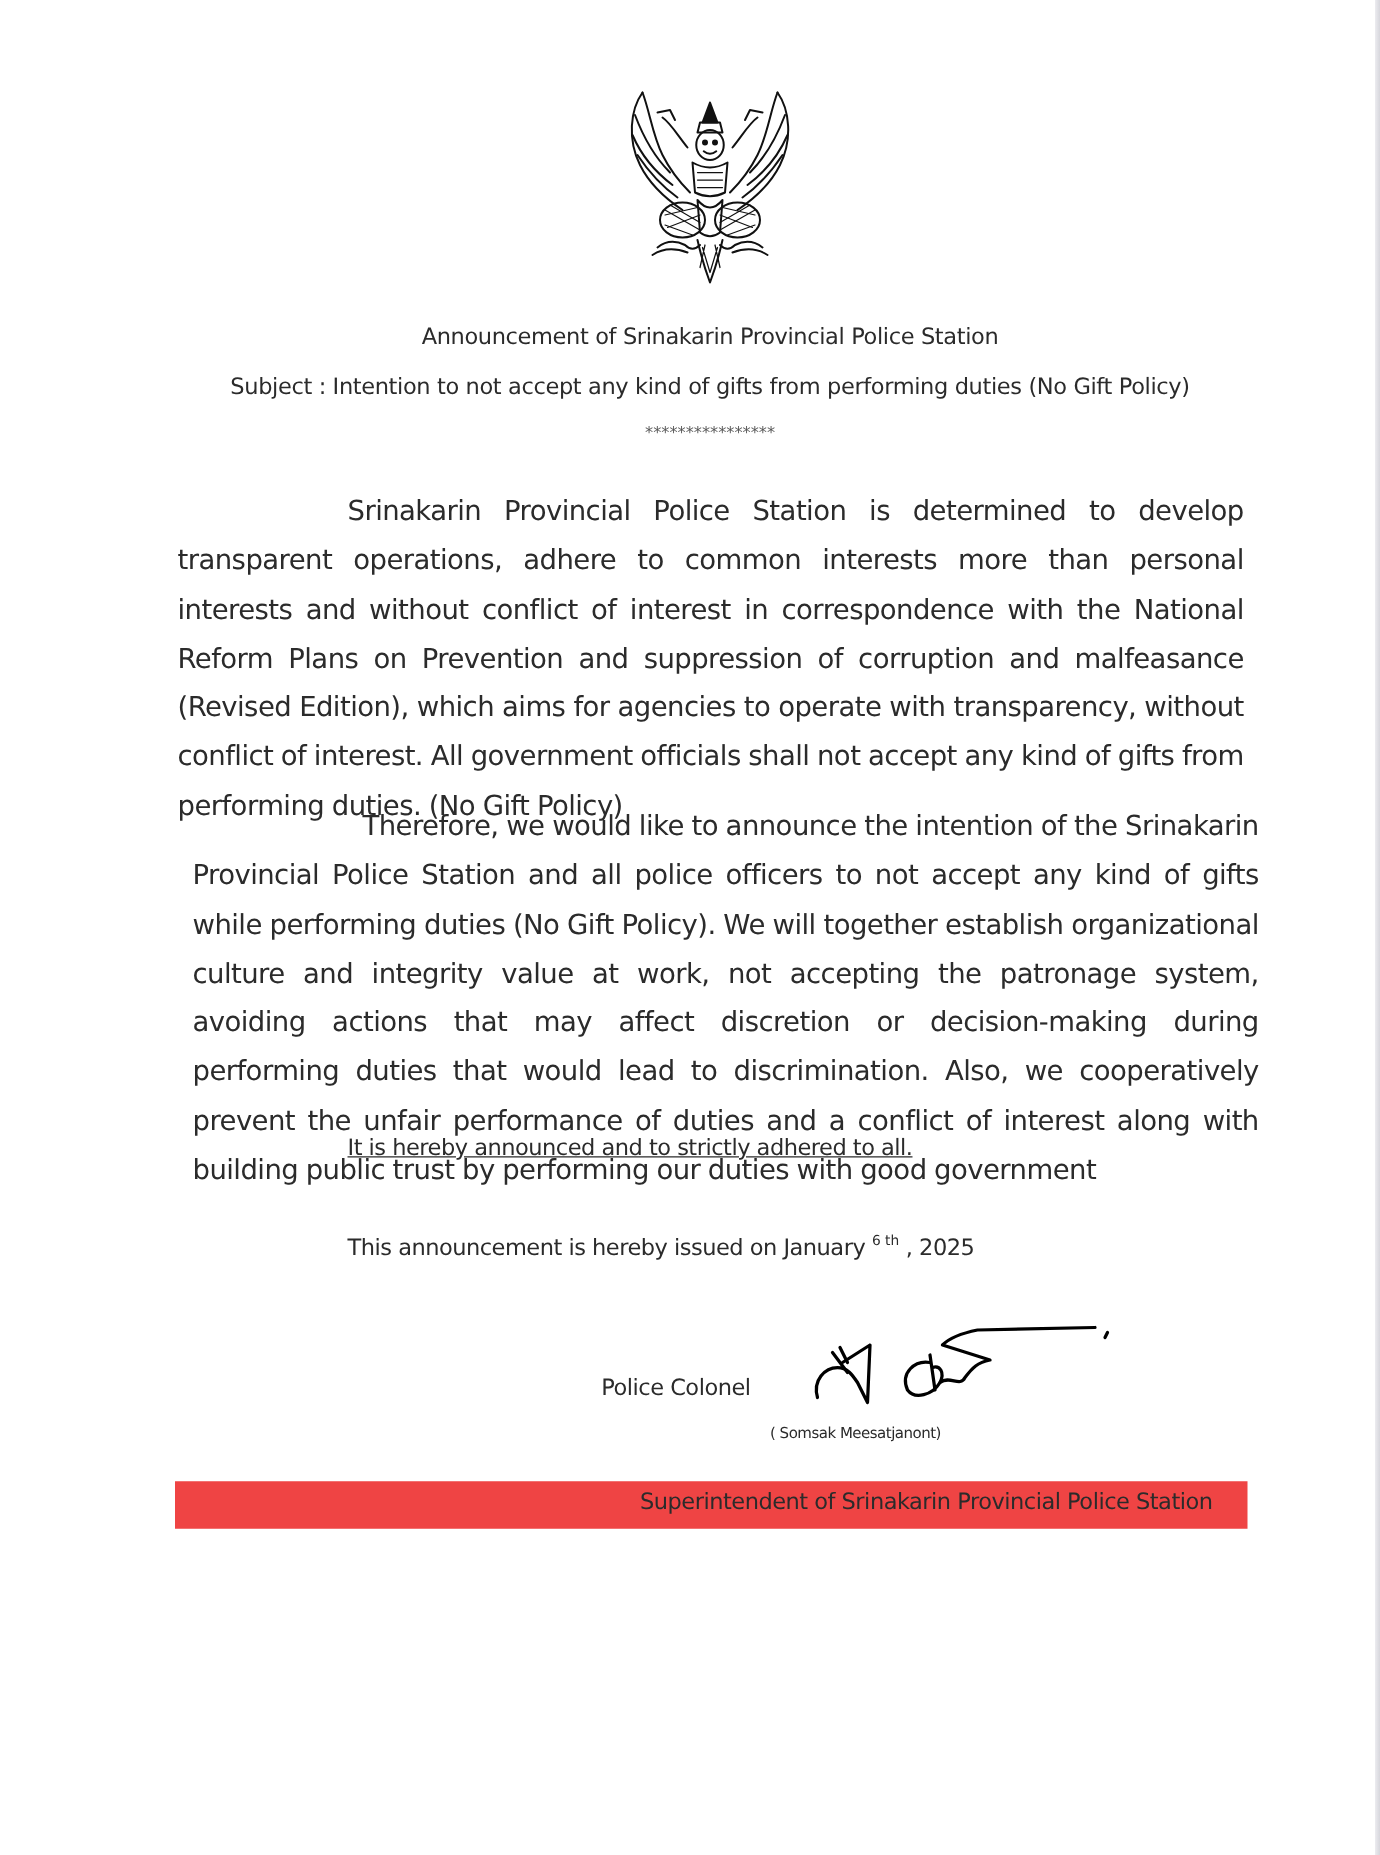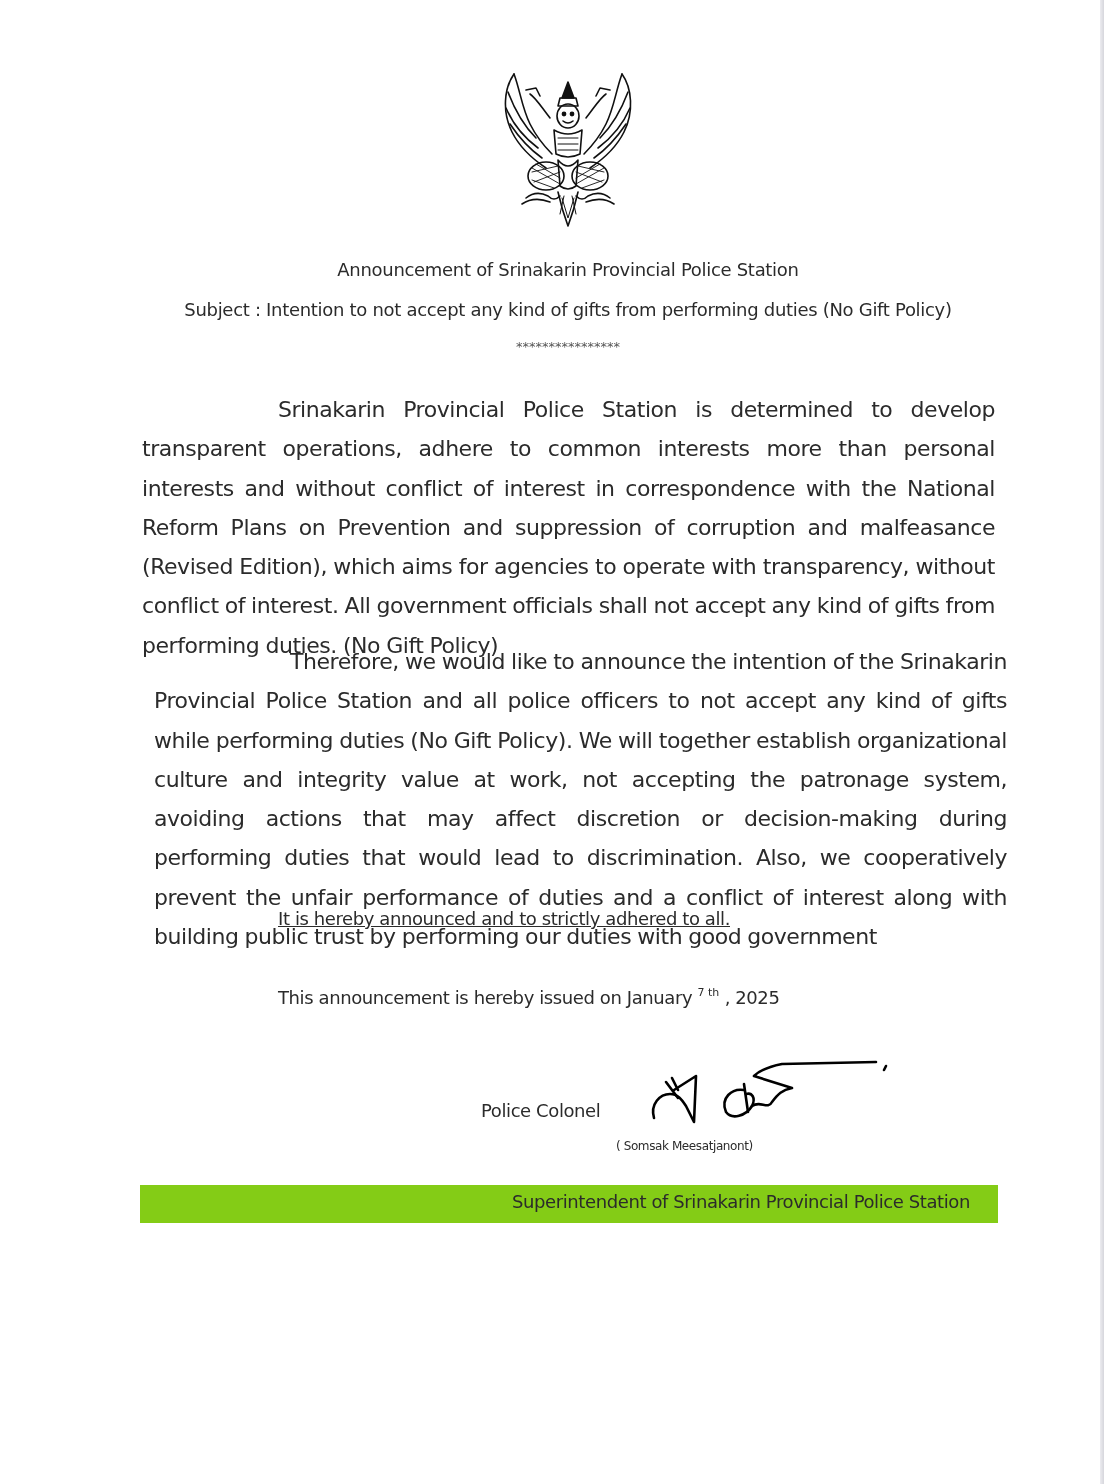--- a/index.html
+++ b/index.html
@@ -109,21 +109,21 @@
       font-size: 12px;
       letter-spacing: -0.4px;
       white-space: nowrap;
     }
     .position-band {
       position: absolute;
       left: 140px;
       top: 1185px;
       width: 858px;
       height: 38px;
-      background: #84cc16;
+      background: #ef4444;
     }
     .position {
       position: absolute;
       right: 28px;
       top: 6px;
       font-size: 18px;
       letter-spacing: -0.4px;
       white-space: nowrap;
     }
   </style>
@@ -182,21 +182,21 @@
 <div class="centered subject">Subject : Intention to not accept any kind of gifts from performing duties (No Gift Policy)</div>
 <div class="centered stars">****************</div>
 
 <div class="body-text para1 indent">Srinakarin Provincial Police Station is determined to develop transparent operations, adhere to common interests more than personal interests and without conflict of interest in correspondence with the National Reform Plans on Prevention and suppression of corruption and malfeasance (Revised Edition), which aims for agencies to operate with transparency, without conflict of interest. All government officials shall not accept any kind of gifts from performing duties. (No Gift Policy)</div>
 <div class="body-text para2 indent">Therefore, we would like to announce the intention of the Srinakarin Provincial Police Station and all police officers to not accept any kind of gifts while performing duties (No Gift Policy). We will together establish organizational culture and integrity value at work, not accepting the patronage system, avoiding actions that may affect discretion or decision-making during performing duties that would lead to discrimination. Also, we cooperatively prevent the unfair performance of duties and a conflict of interest along with building public trust by performing our duties with good government</div>
 
 <div class="closing">It is hereby announced and to strictly adhered to all.</div>
 
 <div class="issued">
   <span>This announcement is hereby issued on January</span>
-  <sup>7 th</sup>
+  <sup>6 th</sup>
   <span>, 2025</span>
 </div>
 
 <div class="rank">Police Colonel</div>
 
 <svg class="signature" viewBox="0 0 250 72" fill="none" stroke="#000" stroke-width="2.6" stroke-linecap="round" stroke-linejoin="round">
   <path d="M6 64 C2 50 12 40 22 40 C30 40 34 46 38 52 L46 68 L48 22 L26 36"></path>
   <path d="M18 28 L30 44 M24 24 L30 36"></path>
   <path d="M96 36 C84 34 72 44 78 58 C84 66 98 62 104 52 C108 44 104 38 98 40"></path>
   <path d="M96 30 L100 58"></path>

